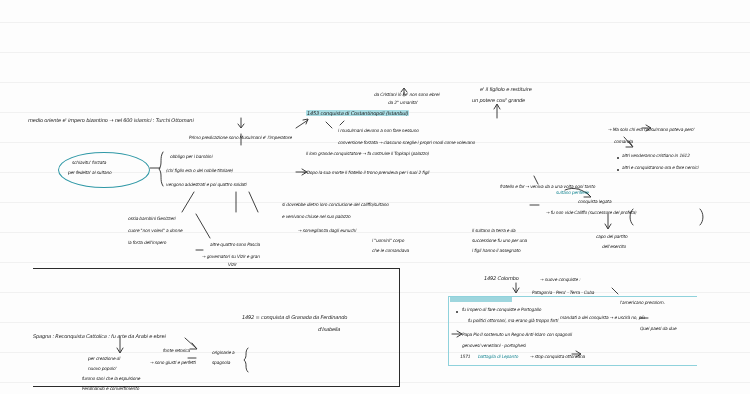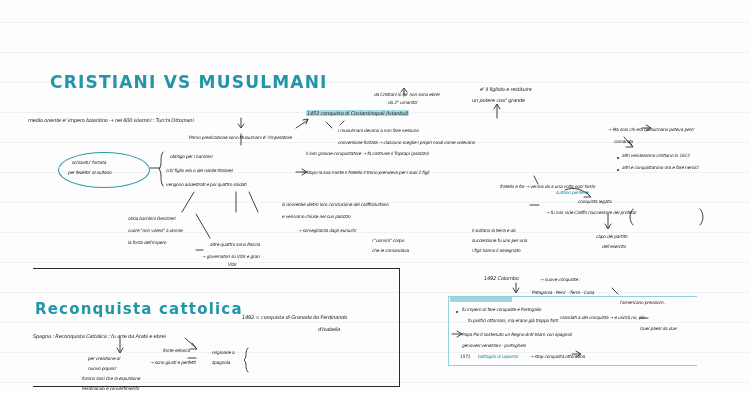--- a/index.html
+++ b/index.html
@@ -96,23 +96,21 @@
   <div class="rule" style="top:142px"></div>
   <div class="rule" style="top:172px"></div>
   <div class="rule" style="top:202px"></div>
   <div class="rule" style="top:232px"></div>
   <div class="rule" style="top:262px"></div>
   <div class="rule" style="top:292px"></div>
   <div class="rule" style="top:322px"></div>
   <div class="rule" style="top:352px"></div>
   <div class="rule" style="top:382px"></div>
 
-  <div class="hw title t-title1" style="left:50px;top:72px;">CRISTIANI VS MUSULMANI</div>
-
-  <div class="hw title t-title2" style="left:35px;top:300px;">Reconquista cattolica</div>
+
 
   <div class="oval" style="left:58px;top:152px;width:90px;height:34px;"></div>
 
   <div class="darkbox" style="left:33px;top:268px;width:366px;height:117px;"></div>
 
   <div class="tealbox" style="left:448px;top:296px;width:248px;height:68px;"></div>
 
   <div class="hlbar" style="left:450px;top:297px;width:62px;"></div>
 
   <svg class="ink" viewBox="0 0 750 394">

